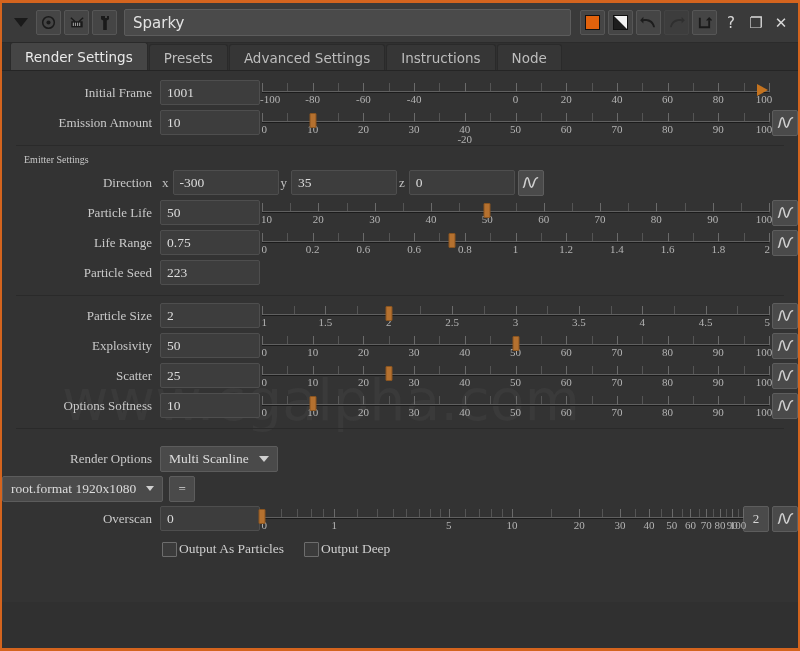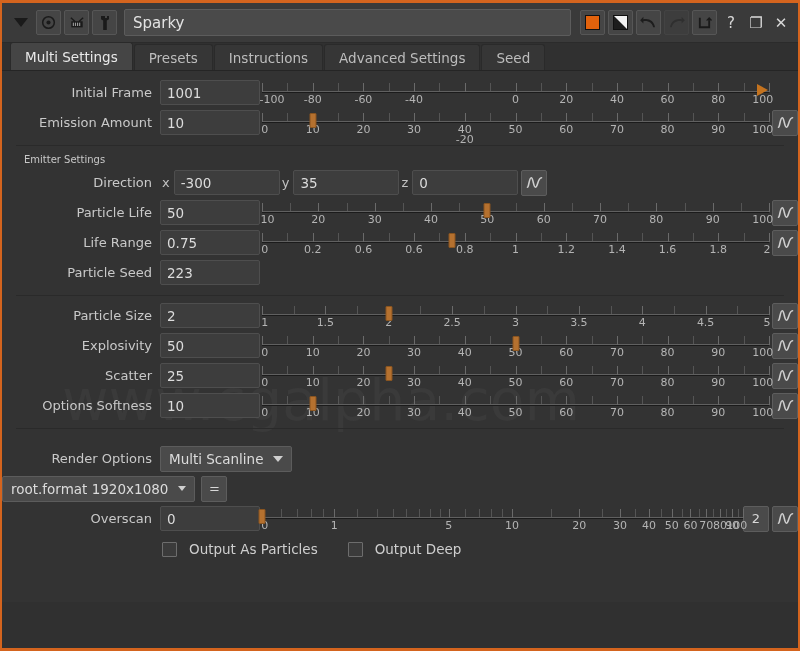--- a/index.html
+++ b/index.html
@@ -225,21 +225,21 @@
     width:0;height:0;
     border-left:5px solid transparent;
     border-right:5px solid transparent;
     border-top:6px solid #cfcfcf;
   }
   .dncaret.sm {
     border-left-width:4px;border-right-width:4px;border-top-width:5px;
   }
 
   
-  .cbrow { display:flex; align-items:center; margin-top:9px; padding-left:160px; gap:12px; }
+  .cbrow { display:flex; align-items:center; margin-top:9px; padding-left:160px; gap:2px; }
   .cbox {
     width:15px;height:15px;
     background:#3b3b3b;
     border:1px solid #6d6d6d;
     border-radius:1px;
     flex:0 0 auto;
   }
   .cblabel { font-size:13.5px; color:#cfcfcf; margin-right:18px; }
 
   .spacer { height:10px; }
@@ -299,30 +299,30 @@
         <path d="M13 2 L16.5 5.8 L9.5 5.8 Z" fill="#1a1a1a"></path>
       </svg>
     </div>
 
     <div class="sysbtn">?</div>
     <div class="sysbtn">❐</div>
     <div class="sysbtn">✕</div>
   </div>
 
   <div class="tabstrip" id="tabstrip">
-      <div class="tab active">Multi Settings</div>
+      <div class="tab active">Render Settings</div>
       <div class="tab">Presets</div>
+      <div class="tab">Advanced Settings</div>
       <div class="tab">Instructions</div>
-      <div class="tab">Advanced Settings</div>
-      <div class="tab">Seed</div>
+      <div class="tab">Node</div>
     </div>
 
   <div class="panel">
     <div class="watermark">www.cgalpha.com</div>
-    <div id="content" style="position:relative;z-index:20;">
+    <div id="content" style="position:relative;z-index:20;font-family:Liberation Serif, serif;">
         <div class="row">
           <div class="label">Initial Frame</div>
           <div class="input num">1001</div>
           <div class="slider">
             <div class="strack"></div>
             <div class="sticks">
               <i class="maj" style="left:0%"></i>
               <i style="left:5%"></i>
               <i class="maj" style="left:10%"></i>
               <i style="left:15%"></i>

